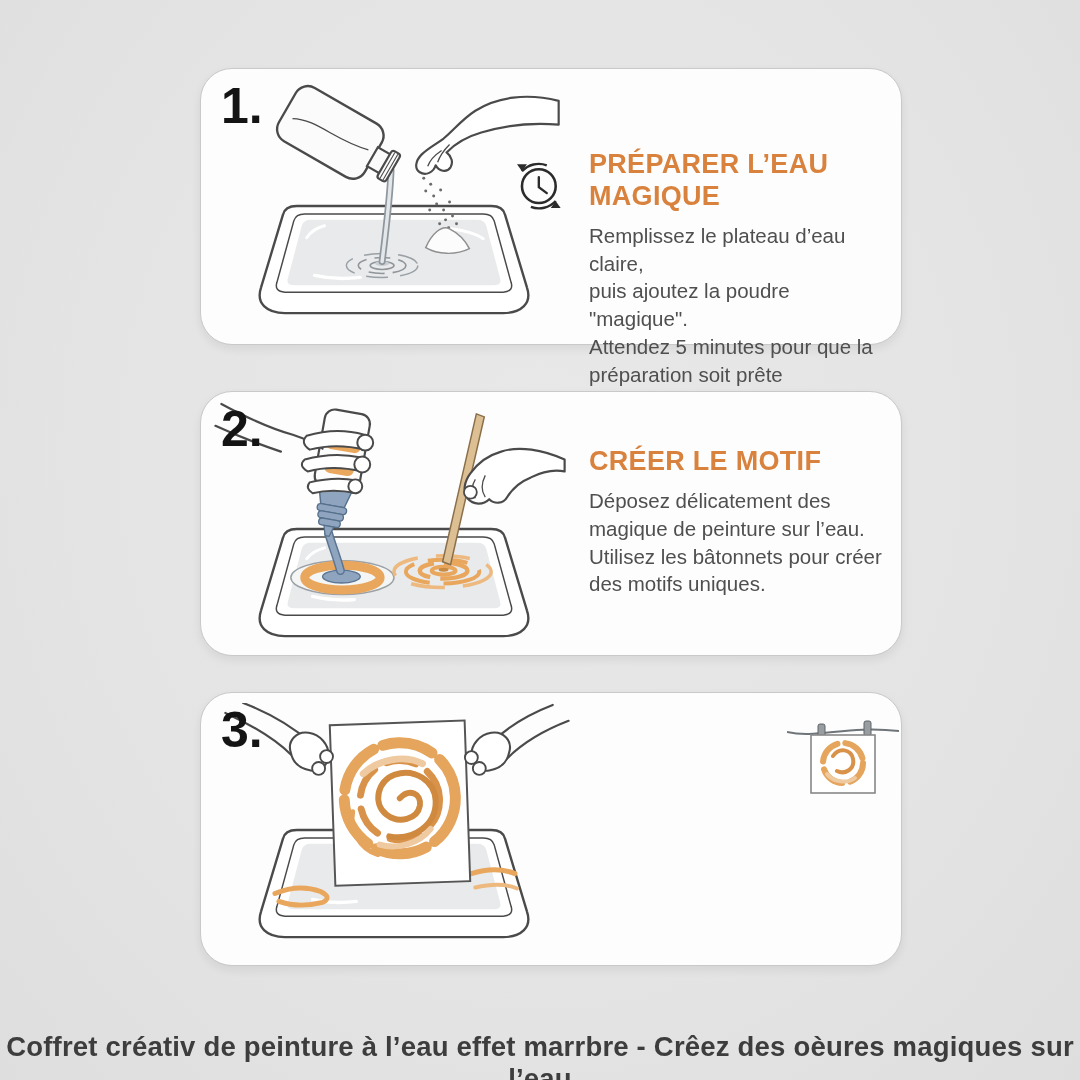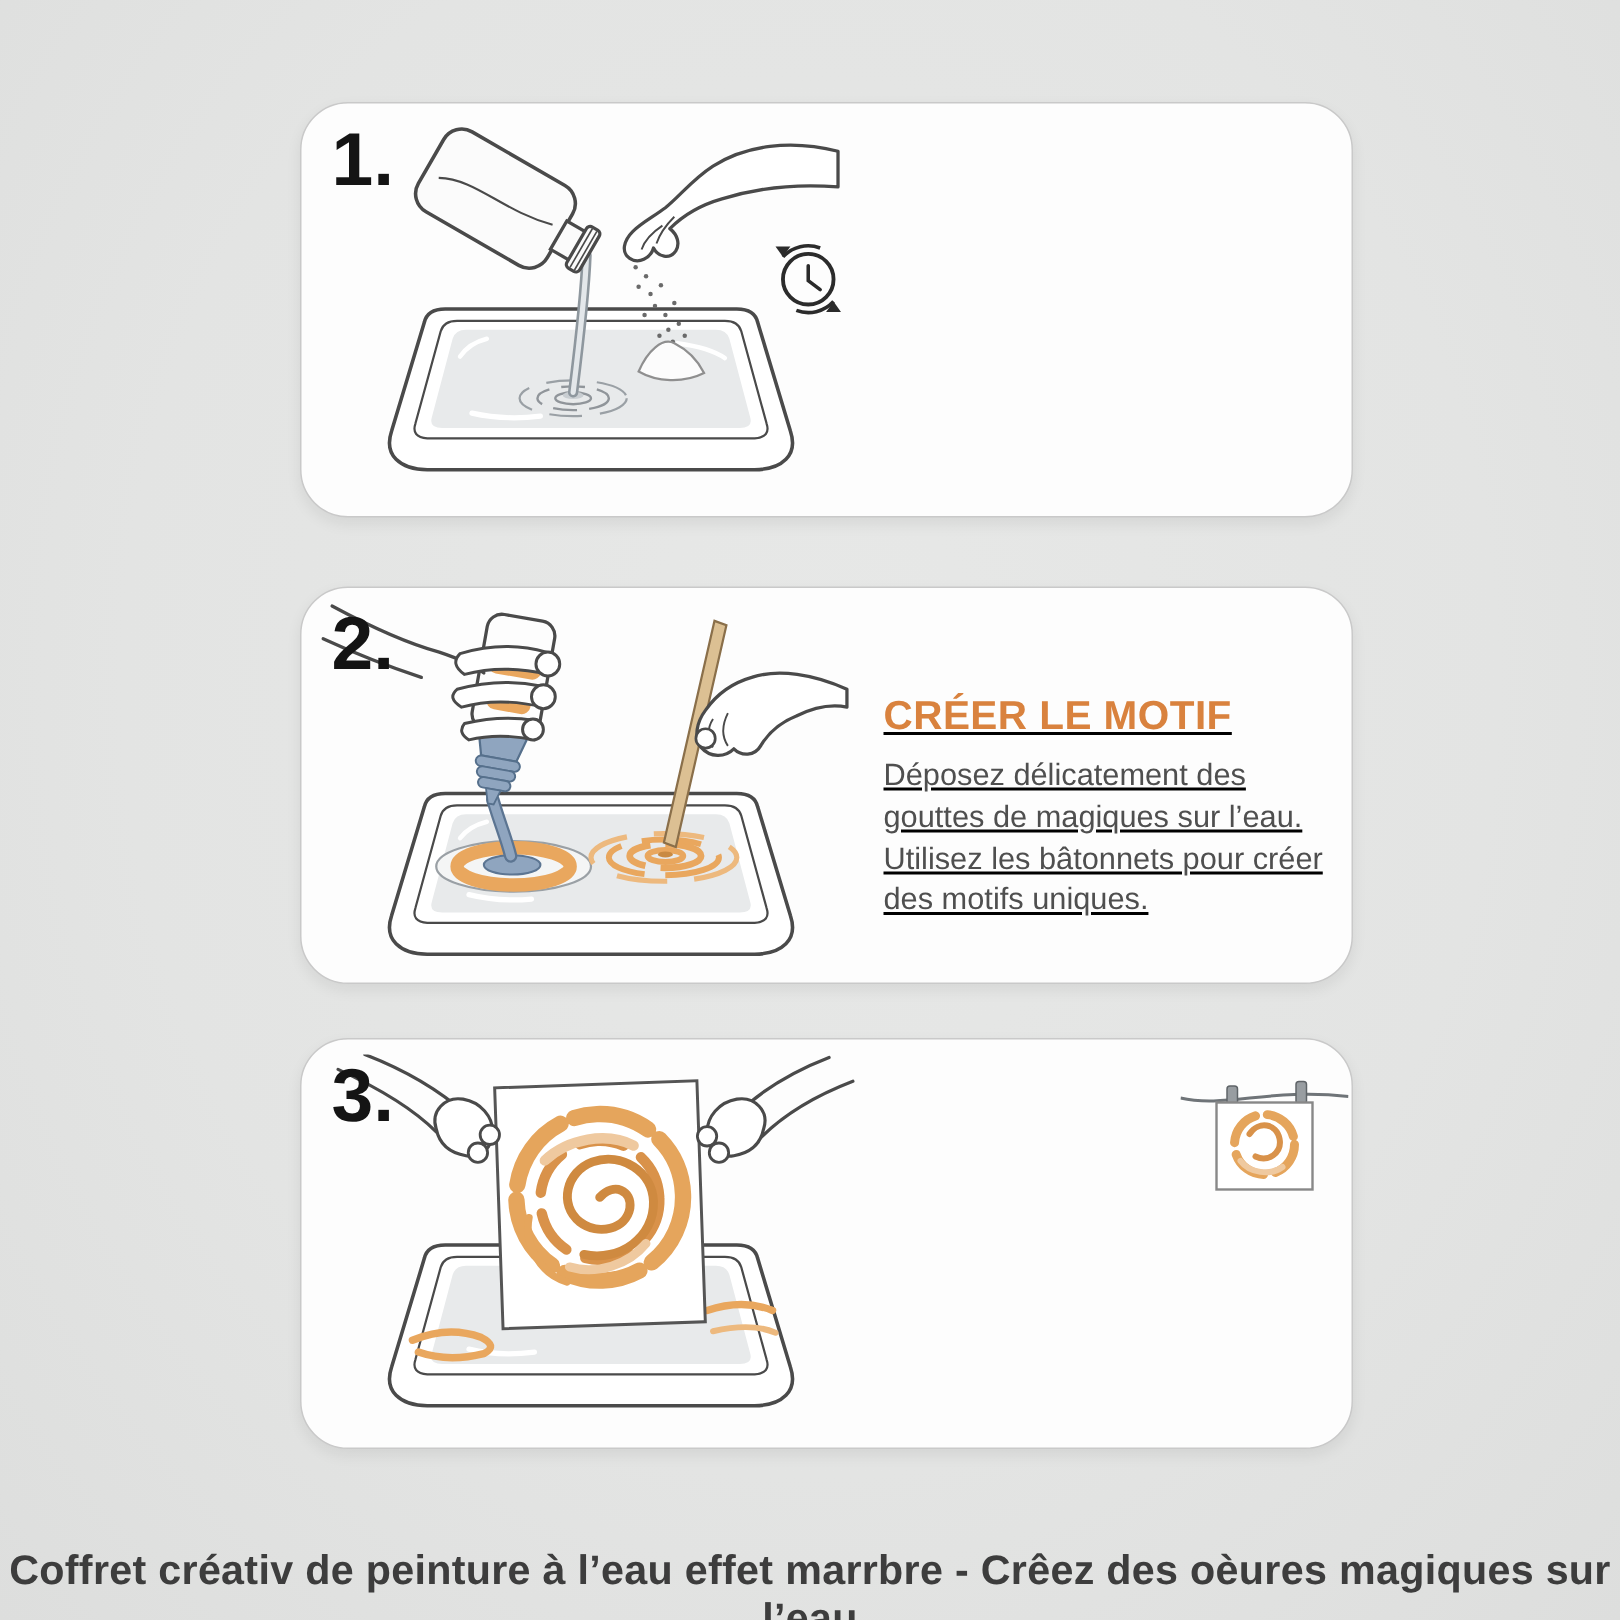--- a/index.html
+++ b/index.html
@@ -30,21 +30,21 @@
   .illo{
     position:absolute;left:12px;top:10px;
     width:362px;height:248px;
     z-index:2;
   }
   .text-col{
     position:absolute;left:388px;width:302px;
     z-index:2;
   }
   .tc1{top:80px;}
-  .tc2{top:70px;text-decoration:underline;}
+  .tc2{top:54px;}
   .tc3{top:50px;width:250px;}
   .step-title{
     font-size:27px;font-weight:bold;color:#d9823e;
     line-height:1.18;letter-spacing:.3px;
     white-space:pre-line;
   }
   .step-body{
     margin-top:9px;
     font-size:20.5px;color:#4f4f4f;line-height:1.36;
     white-space:pre-line;
@@ -128,20 +128,28 @@
       <g transform="translate(326,108)">
         <circle r="17" fill="none" stroke="#2b2b2b" stroke-width="2.6"></circle>
         <path d="M0,-9 L0,1 L8,7" fill="none" stroke="#2b2b2b" stroke-width="2.4" stroke-linecap="round"></path>
         <path d="M8,-21 A23,23 0 0 0 -17,-15" fill="none" stroke="#2b2b2b" stroke-width="2.4"></path>
         <path d="M-17,-15 l-5,-7 l10,0 z" fill="#2b2b2b"></path>
         <path d="M-8,21 A23,23 0 0 0 17,15" fill="none" stroke="#2b2b2b" stroke-width="2.4"></path>
         <path d="M17,15 l5,7 l-10,0 z" fill="#2b2b2b"></path>
       </g>
     </svg>
 
+    <div class="text-col tc1">
+      <div class="step-title">PRÉPARER L’EAU
+MAGIQUE</div>
+      <div class="step-body">Remplissez le plateau d’eau claire,
+puis ajoutez la poudre "magique".
+Attendez 5 minutes pour que la
+préparation soit prête</div>
+    </div>
   </div>
 
   <div class="card card2">
     <div class="step-number">2.</div>
 
     <svg class="illo" viewBox="0 0 360 250" preserveAspectRatio="xMidYMid meet">
 
       <g>
         <path d="M82,128 L278,128 Q290,128 292,137 L314,210 Q318,222 311,229 Q304,236 290,236 L70,236 Q56,236 49,229 Q42,222 46,210 L68,137 Q70,128 82,128 Z" fill="#ffffff" stroke="#4a4a4a" stroke-width="2.4"></path>
         <path d="M90,136 L270,136 Q279,136 281,143 L298,205 Q301,214 290,215 L70,215 Q59,214 62,205 L79,143 Q81,136 90,136 Z" fill="none" stroke="#4a4a4a" stroke-width="1.5"></path>
@@ -197,21 +205,21 @@
         <path d="M352,58 C330,48 306,44 288,50 C274,54 264,62 257,72 C251,80 249,90 254,97 C260,104 270,104 276,98 C281,103 290,103 294,96 C300,86 308,80 318,76 C330,70 342,68 352,70 Z" fill="#ffffff" stroke="#4a4a4a" stroke-width="2.2" stroke-linejoin="round"></path>
         <path d="M262,78 C258,84 258,92 262,97" fill="none" stroke="#4a4a4a" stroke-width="1.3"></path>
         <path d="M272,74 C268,82 268,90 272,96" fill="none" stroke="#4a4a4a" stroke-width="1.3"></path>
         <circle cx="257" cy="91" r="6.5" fill="#ffffff" stroke="#4a4a4a" stroke-width="1.8"></circle>
       </g>
     </svg>
 
     <div class="text-col tc2">
       <div class="step-title">CRÉER LE MOTIF</div>
       <div class="step-body">Déposez délicatement des
-gouttes de magiques sur l’eau.
+magique de peinture sur l’eau.
 Utilisez les bâtonnets pour créer
 des motifs uniques.</div>
     </div>
   </div>
 
   <div class="card card3">
     <div class="step-number">3.</div>
 
     <svg class="illo" viewBox="0 0 360 250" preserveAspectRatio="xMidYMid meet">
       <defs>

